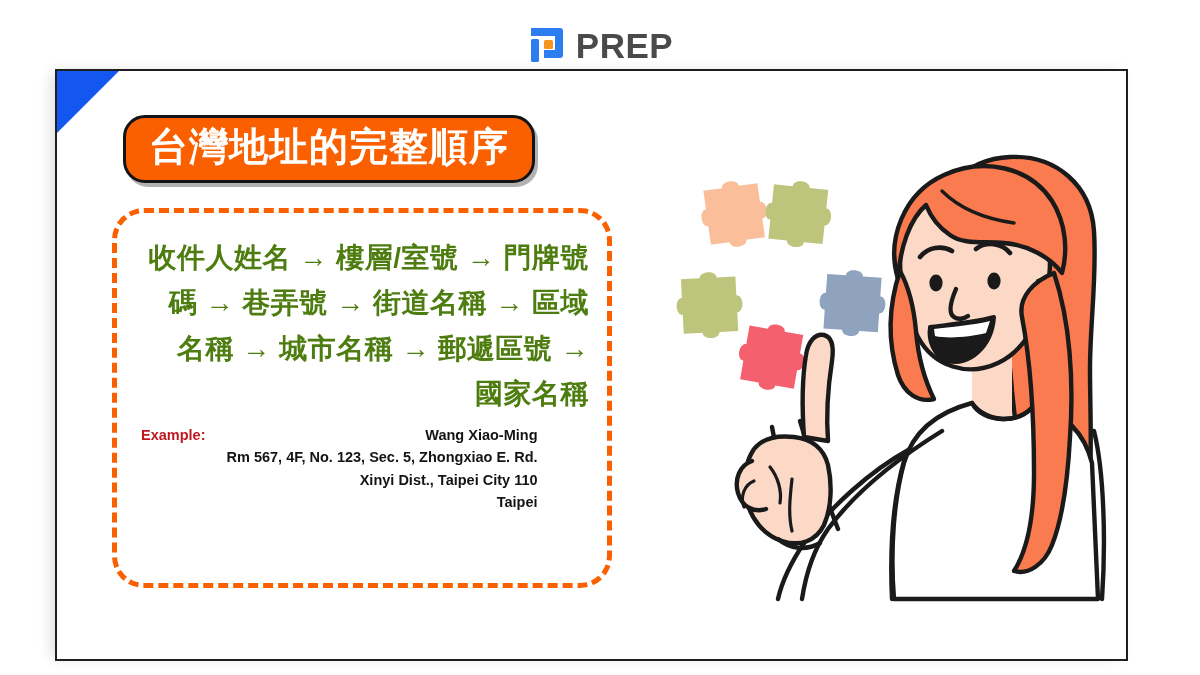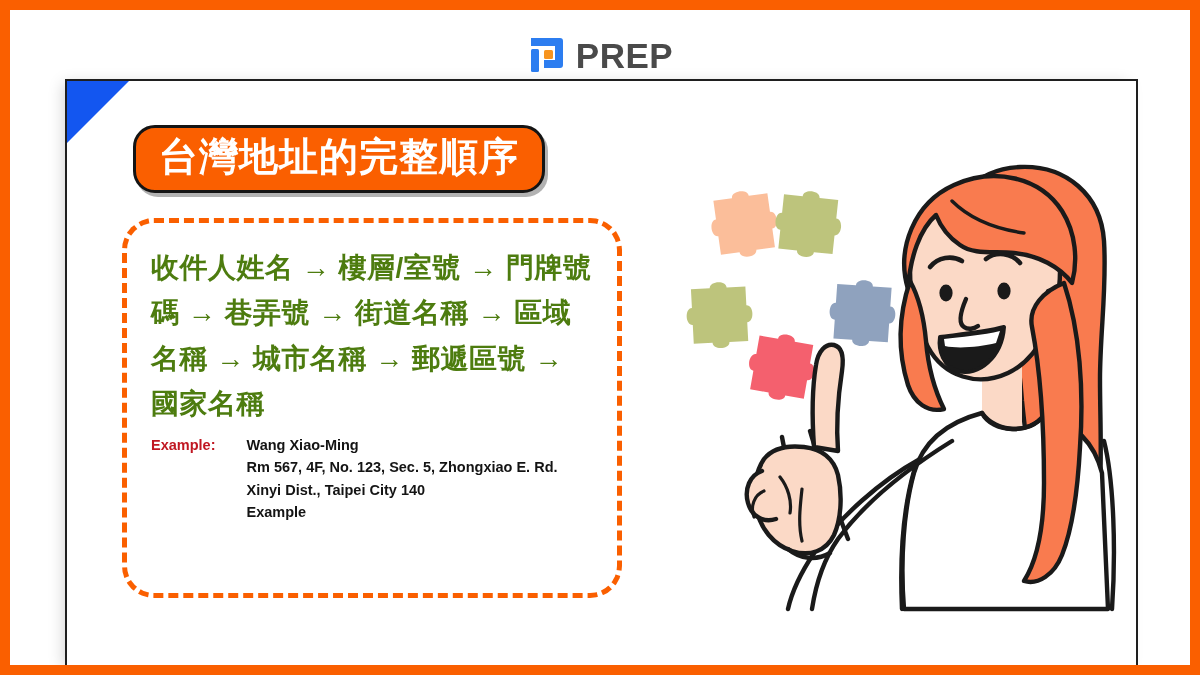--- a/index.html
+++ b/index.html
@@ -15,21 +15,21 @@
     font-family: "Liberation Sans", "DejaVu Sans", sans-serif;
     background: #FF6600;
     position: relative;
   }
 
   
   #slide-frame {
     position: absolute;
     inset: 0;
     background: #FA5F00;
-    padding: 10px;
+    text-align: right;
   }
 
   #slide-canvas {
     position: relative;
     width: 100%;
     height: 100%;
     background: #ffffff;
     overflow: hidden;
   }
 
@@ -127,21 +127,21 @@
     line-height: 1.62;
     letter-spacing: 0.5px;
     font-family: "Liberation Sans", "DejaVu Sans", sans-serif;
   }
 
   
   #example-block {
     margin-top: 8px;
     display: flex;
     align-items: flex-start;
-    gap: 10px;
+    gap: 0;
   }
 
   #example-label {
     font-size: 14.5px;
     font-weight: bold;
     color: #C01722;
     line-height: 1.52;
     flex: 0 0 auto;
     white-space: nowrap;
   }
@@ -351,21 +351,21 @@
 
       <div id="address-order-box">
 
         <div id="address-sequence">收件人姓名 → 樓層/室號 → 門牌號碼 → 巷弄號 → 街道名稱 → 區域名稱 → 城市名稱 → 郵遞區號 → 國家名稱</div>
 
         <div id="example-block">
           <div id="example-label">Example:</div>
           <div id="example-lines">
             <div class="example-line">Wang Xiao-Ming</div>
             <div class="example-line">Rm 567, 4F, No. 123, Sec. 5, Zhongxiao E. Rd.</div>
-            <div class="example-line">Xinyi Dist., Taipei City 140</div>
-            <div class="example-line">Example</div>
+            <div class="example-line">Xinyi Dist., Taipei City 110</div>
+            <div class="example-line">Taipei</div>
           </div>
         </div>
       </div>
 
     </div>
   </div>
 </div>
 
 </body></html>

